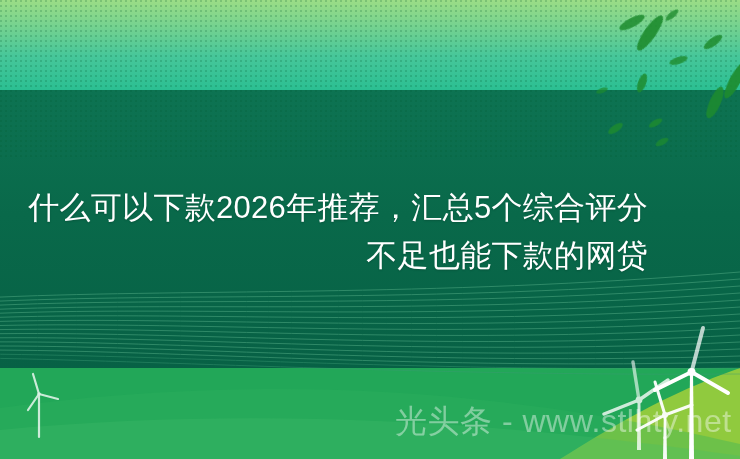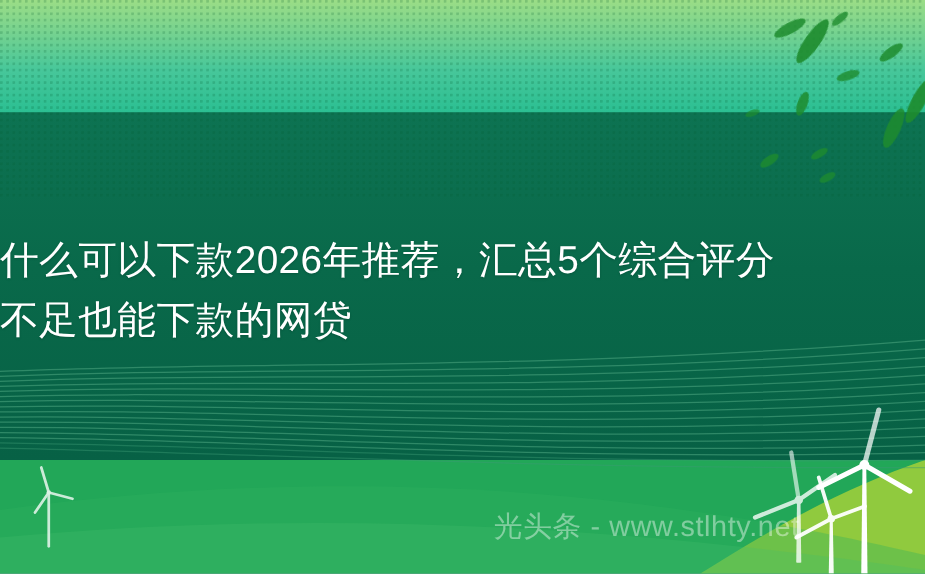--- a/index.html
+++ b/index.html
@@ -93,37 +93,37 @@
     pointer-events: none;
     opacity: 0.85;
   }
 
   
   .title {
     position: absolute;
     left: 0;
     top: 184px;
     width: 648px;
-    text-align: left;
+    text-align: right;
     color: #ffffff;
     font-size: 31px;
     line-height: 48px;
     font-weight: 400;
     letter-spacing: 0.3px;
     white-space: pre-line;
     text-shadow: 0 1px 2px rgba(0,0,0,0.18);
   }
 
   
   .watermark {
     position: absolute;
     left: 395px;
     top: 404px;
     color: rgba(255,255,255,0.42);
-    font-size: 23px;
+    font-size: 32px;
     line-height: 34px;
     white-space: nowrap;
     letter-spacing: 0.5px;
   }
 </style>
 </head>
 <body>
 
 <div class="poster">
 

